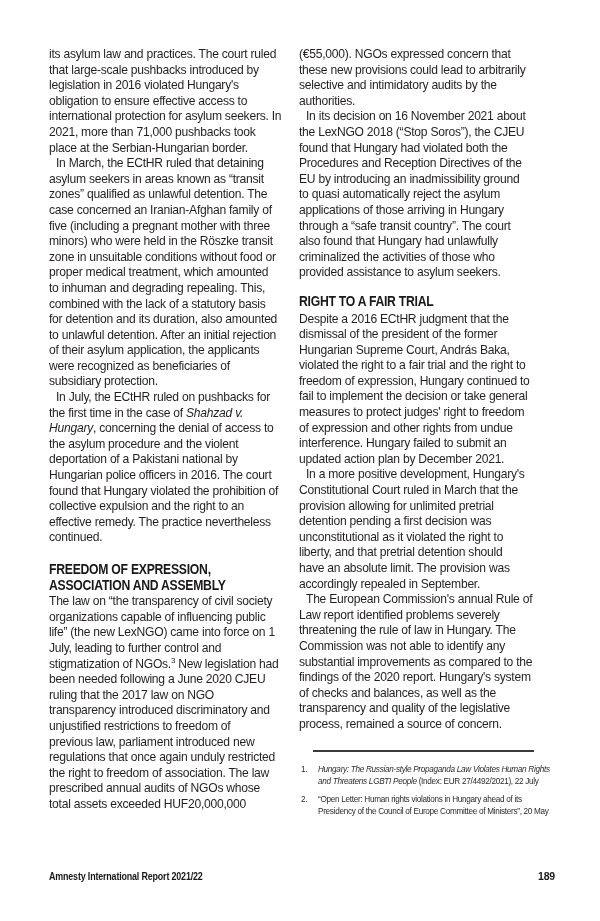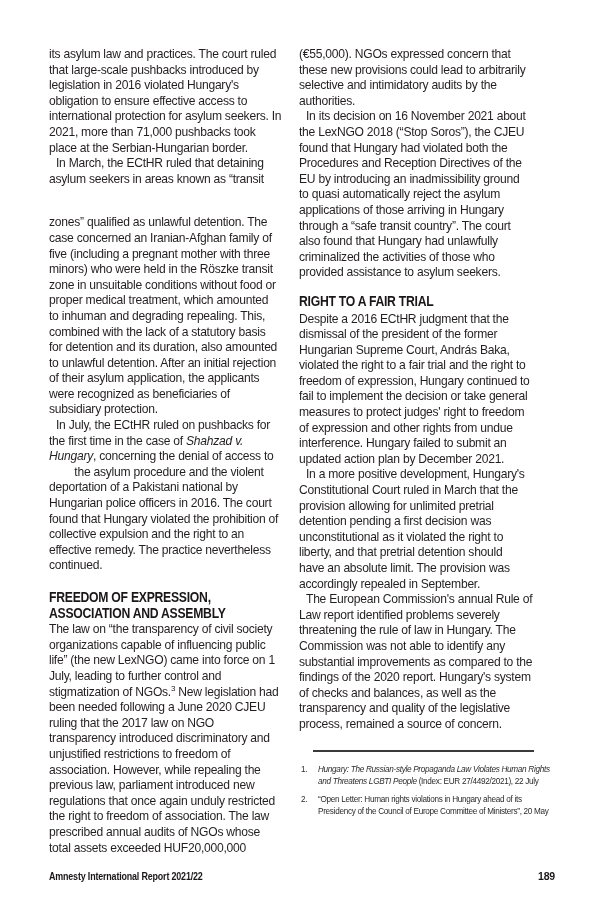--- a/index.html
+++ b/index.html
@@ -106,40 +106,40 @@
         <span class="line">that large-scale pushbacks introduced by</span>
         <span class="line">legislation in 2016 violated Hungary's</span>
         <span class="line">obligation to ensure effective access to</span>
         <span class="line">international protection for asylum seekers. In</span>
         <span class="line">2021, more than 71,000 pushbacks took</span>
         <span class="line">place at the Serbian-Hungarian border.</span>
       </div>
     <div class="para indent" id="l-p2">
         <span class="line" style="text-indent: 7px;">In March, the ECtHR ruled that detaining</span>
         <span class="line" style="text-indent: 0px;">asylum seekers in areas known as “transit</span>
-        <span class="line" style="text-indent: 0px; margin-top: 28px;">zones” qualified as unlawful detention. The</span>
+        <span class="line" style="text-indent: 0px;">zones” qualified as unlawful detention. The</span>
         <span class="line" style="text-indent: 0px;">case concerned an Iranian-Afghan family of</span>
         <span class="line" style="text-indent: 0px;">five (including a pregnant mother with three</span>
         <span class="line" style="text-indent: 0px;">minors) who were held in the Röszke transit</span>
         <span class="line" style="text-indent: 0px;">zone in unsuitable conditions without food or</span>
         <span class="line" style="text-indent: 0px;">proper medical treatment, which amounted</span>
         <span class="line" style="text-indent: 0px;">to inhuman and degrading repealing. This,</span>
         <span class="line" style="text-indent: 0px;">combined with the lack of a statutory basis</span>
         <span class="line" style="text-indent: 0px;">for detention and its duration, also amounted</span>
         <span class="line" style="text-indent: 0px;">to unlawful detention. After an initial rejection</span>
         <span class="line" style="text-indent: 0px;">of their asylum application, the applicants</span>
         <span class="line" style="text-indent: 0px;">were recognized as beneficiaries of</span>
         <span class="line" style="text-indent: 0px;">subsidiary protection.</span>
       </div>
     <div class="para indent">
       <span class="line" style="text-indent: 7px;">In July, the ECtHR ruled on pushbacks for</span>
       <span class="line" style="text-indent:0"><span>the first time in the case of </span><span class="ital">Shahzad v.</span></span>
       <span class="line" style="text-indent:0"><span class="ital">Hungary</span><span>, concerning the denial of access to</span></span>
       <div id="l-p3-rest" style="text-indent:0">
-          <span class="line" style="text-indent: 0px; text-align: center;">the asylum procedure and the violent</span>
+          <span class="line" style="text-indent: 0px;">the asylum procedure and the violent</span>
           <span class="line" style="text-indent: 0px;">deportation of a Pakistani national by</span>
           <span class="line" style="text-indent: 0px;">Hungarian police officers in 2016. The court</span>
           <span class="line" style="text-indent: 0px;">found that Hungary violated the prohibition of</span>
           <span class="line" style="text-indent: 0px;">collective expulsion and the right to an</span>
           <span class="line" style="text-indent: 0px;">effective remedy. The practice nevertheless</span>
           <span class="line" style="text-indent: 0px;">continued.</span>
         </div>
     </div>
 
     <div class="heading-block-left">
@@ -153,21 +153,20 @@
           <span class="line">organizations capable of influencing public</span>
           <span class="line">life” (the new LexNGO) came into force on 1</span>
           <span class="line">July, leading to further control and</span>
         </div>
       <span class="line"><span>stigmatization of NGOs.</span><sup>3</sup><span> New legislation had</span></span>
       <div id="l-p4-after">
           <span class="line">been needed following a June 2020 CJEU</span>
           <span class="line">ruling that the 2017 law on NGO</span>
           <span class="line">transparency introduced discriminatory and</span>
           <span class="line">unjustified restrictions to freedom of</span>
-          <span class="line">association. However, while repealing the</span>
           <span class="line">previous law, parliament introduced new</span>
           <span class="line">regulations that once again unduly restricted</span>
           <span class="line">the right to freedom of association. The law</span>
           <span class="line">prescribed annual audits of NGOs whose</span>
           <span class="line">total assets exceeded HUF20,000,000</span>
         </div>
     </div>
   </div>
 
   <div class="col col-right">

